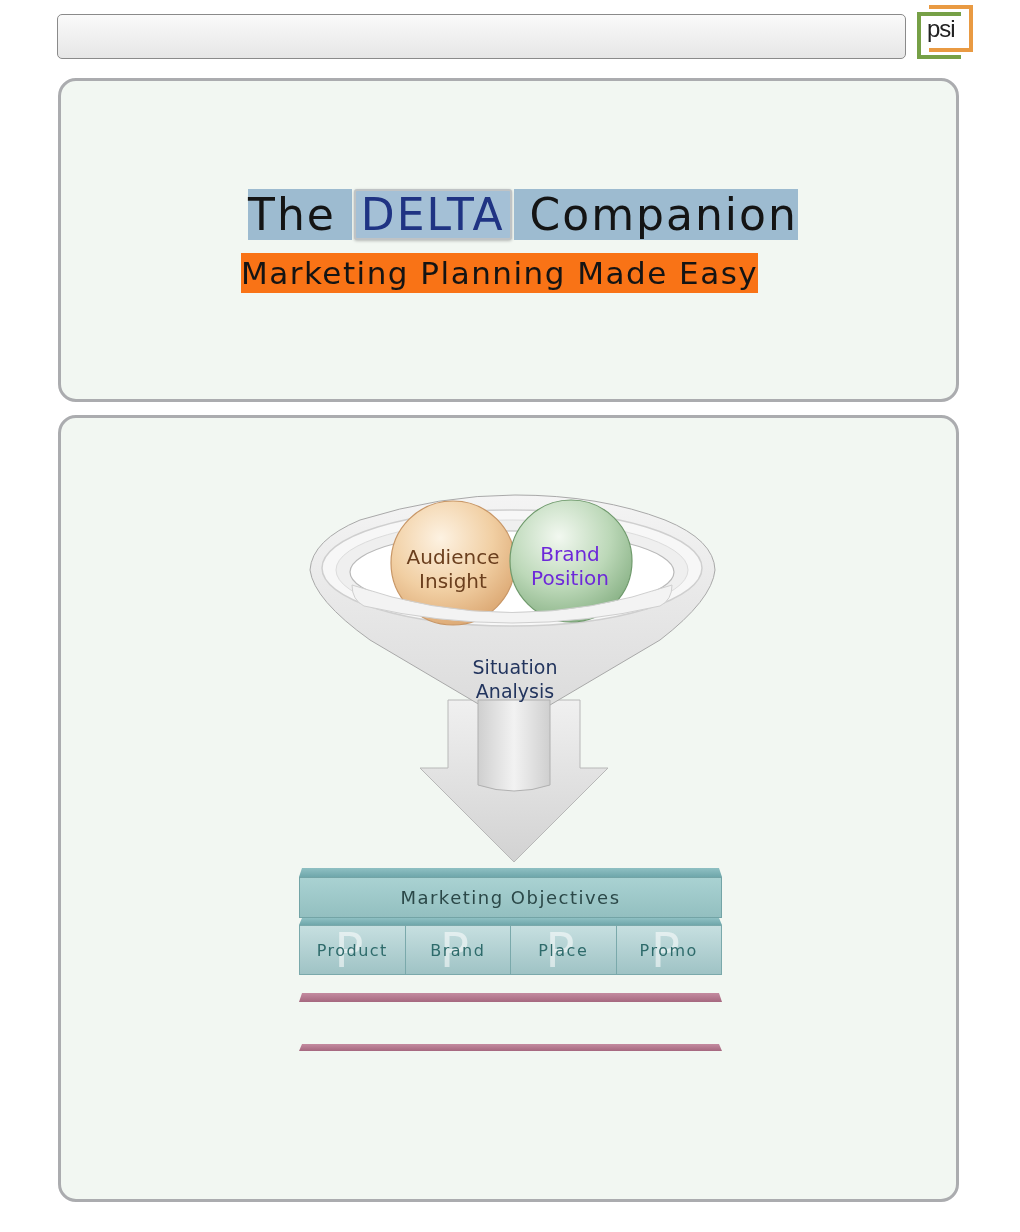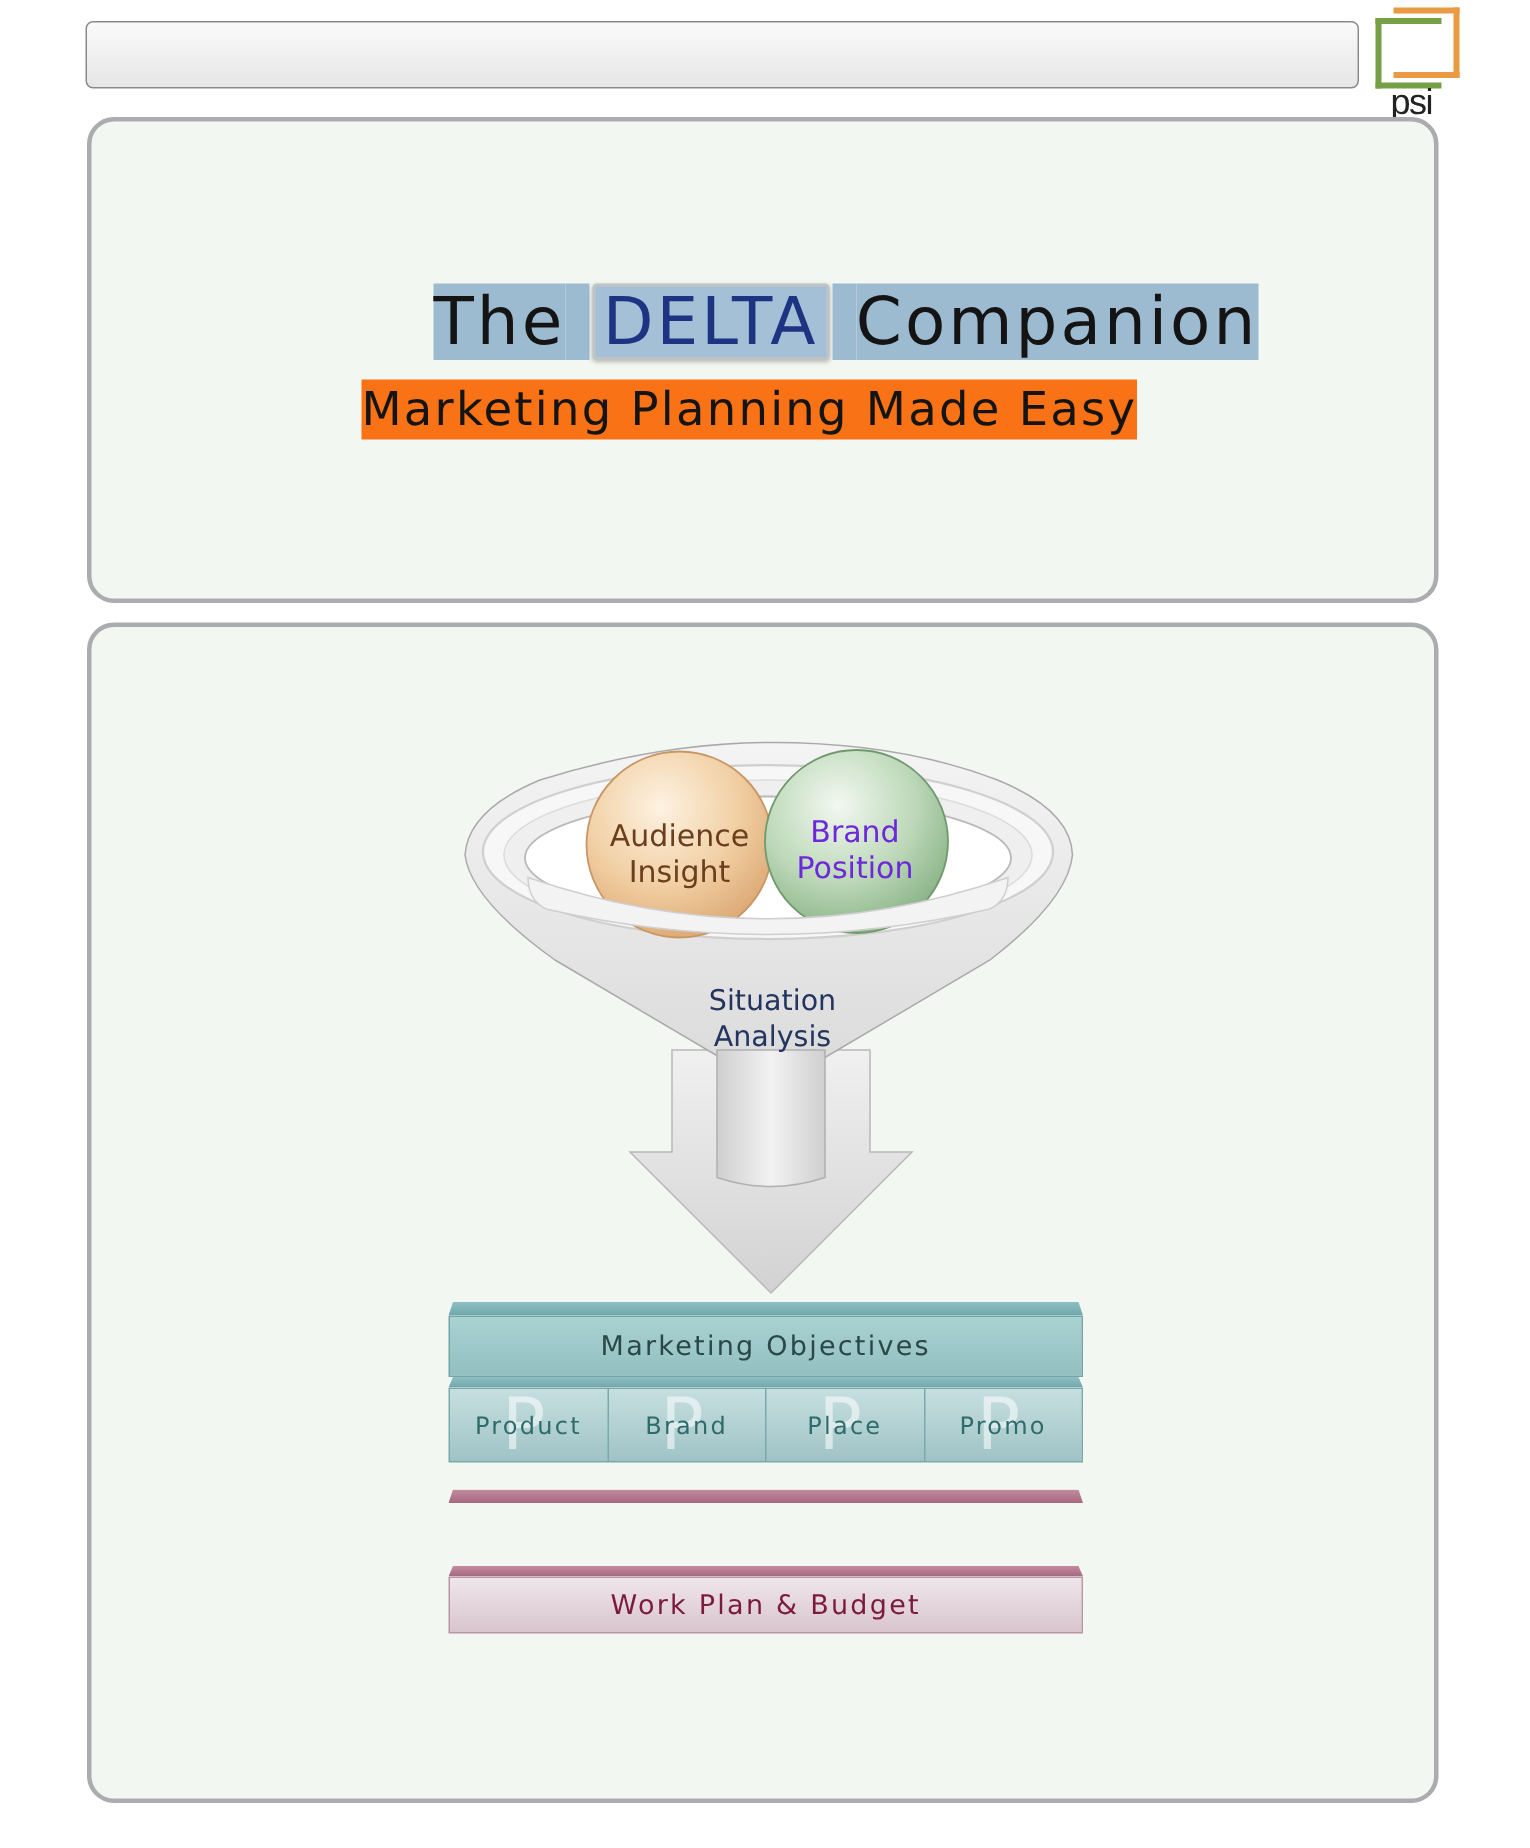--- a/index.html
+++ b/index.html
@@ -11,35 +11,34 @@
     border: 1.5px solid #8a8a8a; border-radius: 5px;
     background: linear-gradient(#fafafa, #e6e6e6);
   }
 
   .logo { position: absolute; left: 917px; top: 5px; width: 58px; height: 54px; }
   .logo .green { position: absolute; left: 0; top: 7px; width: 44px; height: 47px;
     border-left: 4px solid #76a046; border-top: 4px solid #76a046; border-bottom: 4px solid #76a046; }
   .logo .orange { position: absolute; left: 12px; top: 0; width: 44px; height: 47px;
     border-right: 4px solid #e99a42; border-top: 4px solid #e99a42; border-bottom: 4px solid #e99a42; }
   .logo .text { position: absolute; left: 10px; top: 10px; font-size: 24px; color: #222;
-    letter-spacing: -1px; font-family: "Liberation Sans", sans-serif; margin-top: 40px; }
+    letter-spacing: -1px; font-family: "Liberation Sans", sans-serif; }
 
   .panel {
     position: absolute; left: 58px; width: 901px;
     border: 3px solid #abacaf; border-radius: 18px; background: #f2f7f2;
   }
   .panel-title { top: 78px; height: 324px; }
   .panel-diagram { top: 415px; height: 787px; }
 
   .title-line1 {
     position: absolute; left: 248px; top: 187px; height: 55px;
     font-size: 44px; line-height: 55px; color: #141414; letter-spacing: 2px;
     font-family: "DejaVu Sans", sans-serif;
     white-space: nowrap;
-    margin-left: 41px;
   }
   .sel { background: #9dbbd0; }
   .delta-box {
     display: inline-block; padding: 0 5px; margin: 0 2px;
     border: 2px solid #bfc3c5; border-radius: 3px; background: #a4c0d6;
     color: #1f3383; line-height: 47px;
     box-shadow: 0 1px 3px rgba(0,0,0,0.25);
   }
   .title-line2 {
     position: absolute; left: 241px; top: 253px; height: 40px;
@@ -182,15 +181,14 @@
       </div>
     </div>
   </div>
 
   <div class="bar" style="top:993px; height:51px;">
     <div class="bar-top pink-top"></div>
   </div>
 
   <div class="bar" style="top:1044px; height:45px;">
     <div class="bar-top pink-top" style="height:7px;"></div>
-    <div class="bar-face pink-face2" style="top:7px; height:38px;">Work Plan &amp; Budget</div>
   </div>
 </div>
 
 </body></html>

